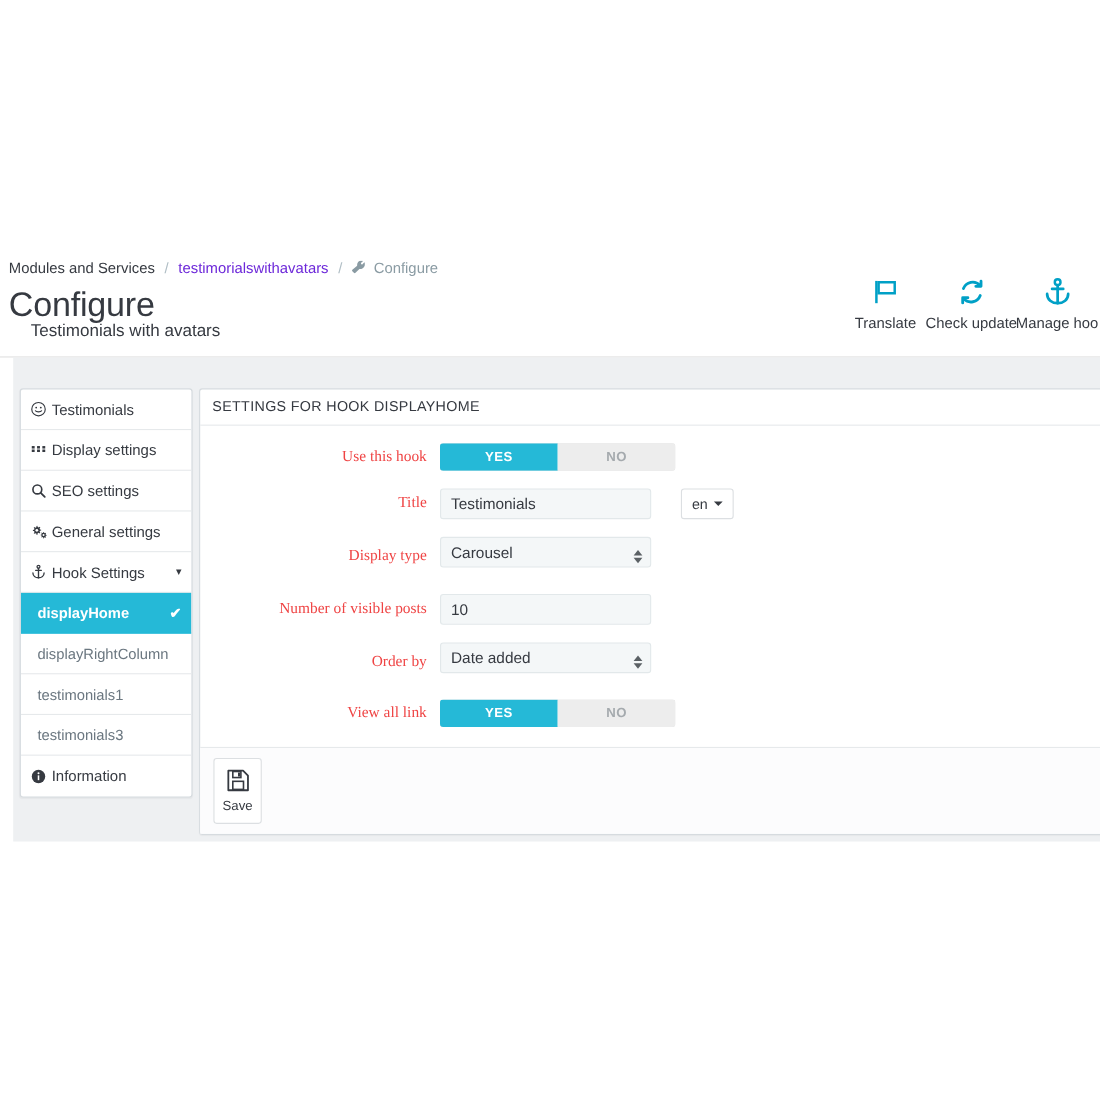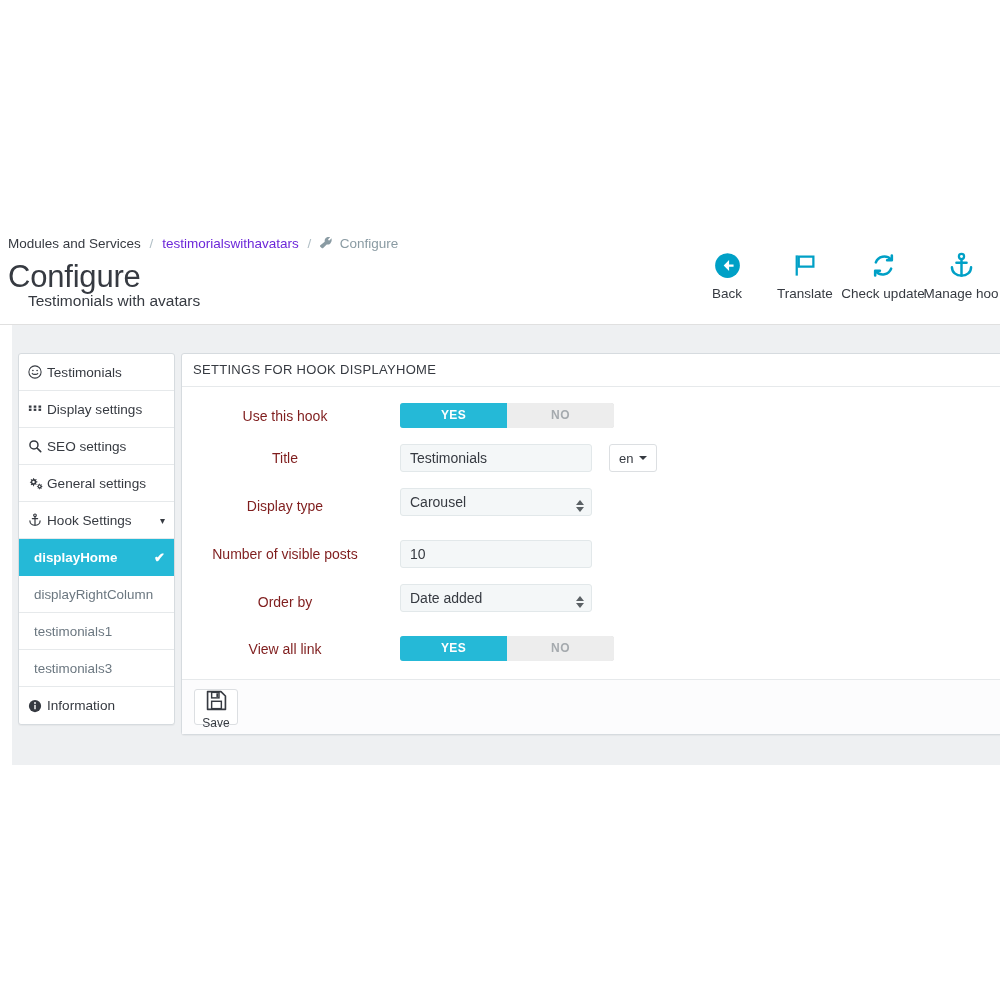--- a/index.html
+++ b/index.html
@@ -105,23 +105,23 @@
     text-transform: uppercase;
   }
   .panel-body { padding: 16px 0 14px 0; }
 
   .form-row {
     display: flex; align-items: center;
     margin-bottom: 16px;
   }
   .form-row:last-child { margin-bottom: 4px; }
   .form-label {
-    width: 218px; flex: 0 0 218px; text-align: center;
+    width: 218px; flex: 0 0 218px; text-align: right;
     padding-right: 12px; box-sizing: border-box;
-    font-size: 14px; color: #7f1d1d;
+    font-size: 14px; color: #ef4444; font-family: Liberation Serif, serif;
   }
   .form-ctl { display: flex; align-items: center; }
 
   
   .switch { display: flex; border-radius: 3px; overflow: hidden; box-shadow: inset 0 0 0 1px #dcdcdc; }
   .switch .sw {
     width: 107px; height: 25px; line-height: 25px;
     text-align: center; font-size: 12px; font-weight: bold;
     letter-spacing: 0.4px; cursor: pointer; box-sizing: border-box;
   }
@@ -129,21 +129,21 @@
   .switch .sw.off { background: #ededed; color: #a5aaae; }
 
   
   .txt {
     width: 192px; height: 28px; box-sizing: border-box;
     background: #f4f7f8; border: 1px solid #e2e8ea; border-radius: 3px;
     font-size: 14px; color: #363a41; padding: 0 9px;
     font-family: "Liberation Sans", sans-serif; outline: none;
   }
   .lang-btn {
-    margin-left: 17px; height: 28px; box-sizing: border-box;
+    margin-left: 27px; height: 28px; box-sizing: border-box;
     background: #ffffff; border: 1px solid #dcdfe2; border-radius: 3px;
     font-size: 13px; color: #363a41; padding: 0 9px;
     display: flex; align-items: center; cursor: pointer;
     font-family: "Liberation Sans", sans-serif;
   }
   .lang-btn .caret {
     margin-left: 6px; width: 0; height: 0;
     border-left: 4px solid transparent; border-right: 4px solid transparent;
     border-top: 4px solid #363a41;
   }
@@ -168,23 +168,23 @@
   .sel-arrows i.up { border-bottom: 5px solid #5b6165; margin-bottom: 2px; }
   .sel-arrows i.dn { border-top: 5px solid #5b6165; }
 
   
   .panel-foot {
     border-top: 1px solid #e6e9eb;
     background: #fcfcfd;
     padding: 9px 0 9px 12px;
   }
   .save-btn {
-    width: 44px; height: 36px; box-sizing: border-box;
+    width: 44px; height: 60px; box-sizing: border-box;
     background: #ffffff; border: 1px solid #dcdfe2; border-radius: 3px;
-    display: flex; flex-direction: column; align-items: center; justify-content: flex-start;
+    display: flex; flex-direction: column; align-items: center; justify-content: center;
     cursor: pointer; padding: 0;
     font-family: "Liberation Sans", sans-serif;
   }
   .save-btn .sv-label { font-size: 12px; color: #363a41; margin-top: 2px; }
 </style>
 </head>
 <body>
 
 <div id="page">
 
@@ -201,29 +201,20 @@
           </svg>
       </span>
       <span class="crumb-cur">Configure</span>
     </div>
 
     <div class="page-title">Configure</div>
     <div class="page-subtitle">Testimonials with avatars</div>
 
     <div class="toolbar">
 
-      <div class="tb-btn">
-        <span class="tb-ico">
-          <svg width="27" height="27" viewBox="0 0 24 24">
-            <circle cx="12" cy="12" r="11" fill="#00a0c6"></circle>
-            <path d="M13.4 7.2 8.6 12l4.8 4.8V13h4v-2h-4z" fill="#ffffff"></path>
-          </svg>
-        </span>
-        <span class="tb-label">Back</span>
-      </div>
 
       <div class="tb-btn">
         <span class="tb-ico">
           <svg width="27" height="27" viewBox="0 0 24 24">
             <rect x="3.2" y="3" width="2" height="18" fill="#00a0c6"></rect>
             <path d="M6 4h13v9H6z" fill="none" stroke="#00a0c6" stroke-width="2"></path>
           </svg>
         </span>
         <span class="tb-label">Translate</span>
       </div>

